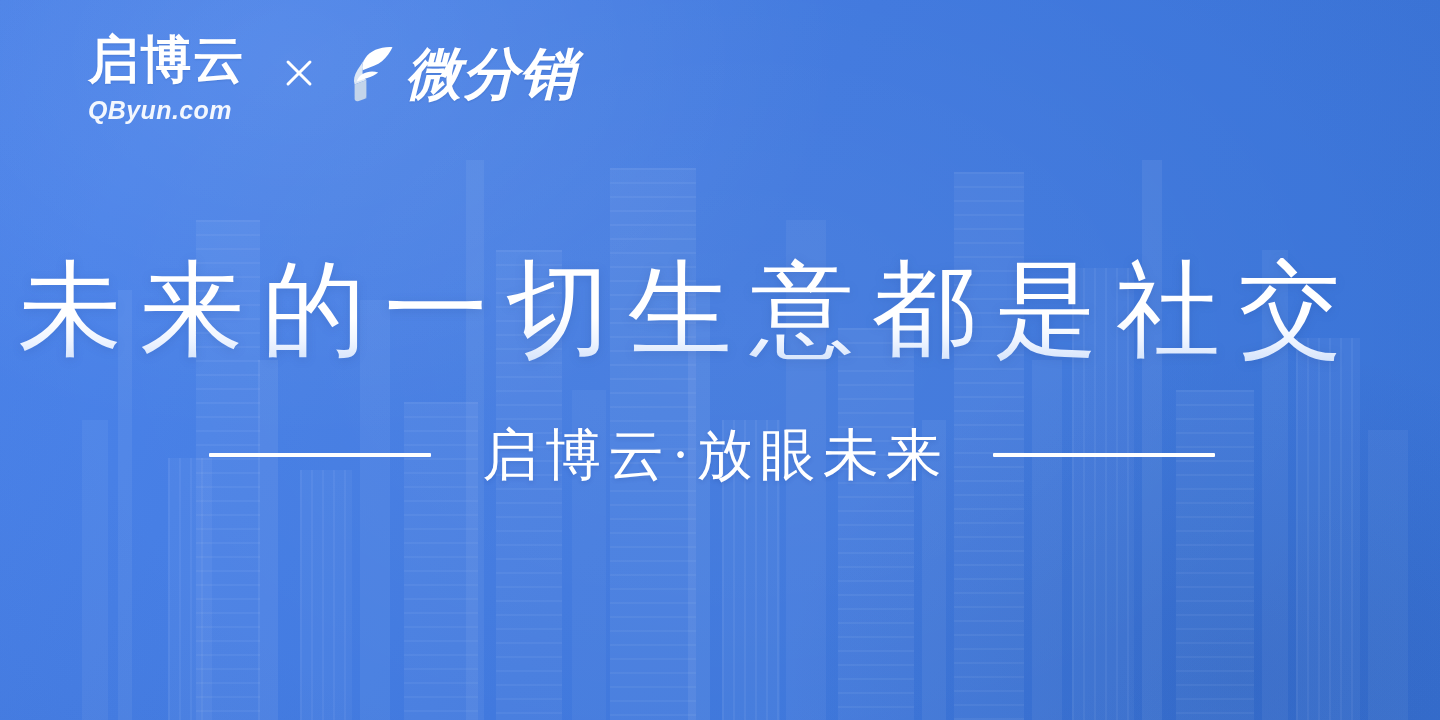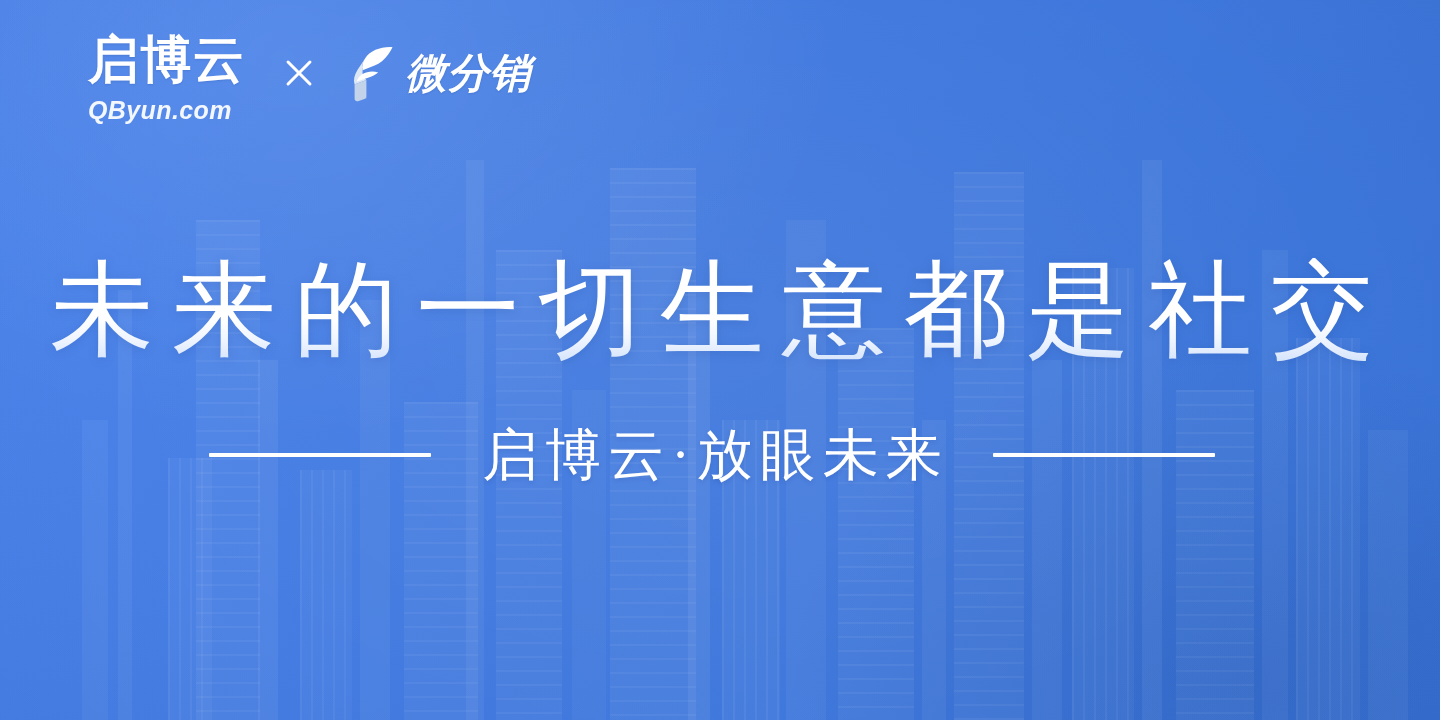--- a/index.html
+++ b/index.html
@@ -124,36 +124,35 @@
   .brand-x::after  { transform: translate(-50%,-50%) rotate(-45deg); }
 
   .brand-secondary {
     display: flex;
     align-items: center;
     gap: 12px;
     transform: translateY(-5px);
   }
   .wfx-mark { width: 46px; height: 56px; flex: none; display: block; }
   .brand-cn2 {
-    font-size: 41px;
+    font-size: 56px;
     font-weight: 700;
     color: #ffffff;
     letter-spacing: 1px;
     line-height: 1;
     font-style: italic;
     text-shadow: 0 1px 2px rgba(20,60,140,0.18);
   }
 
   
   .headline {
     position: absolute;
     left: 0;
     right: 16px;
     top: 258px;
-    text-align: center;
     z-index: 5;
   }
   .headline-text {
     display: inline-block;
     font-family: "Liberation Serif", "DejaVu Serif", serif;
     font-size: 104px;
     font-weight: 400;
     line-height: 1;
     letter-spacing: 18px;
     text-indent: 18px;

